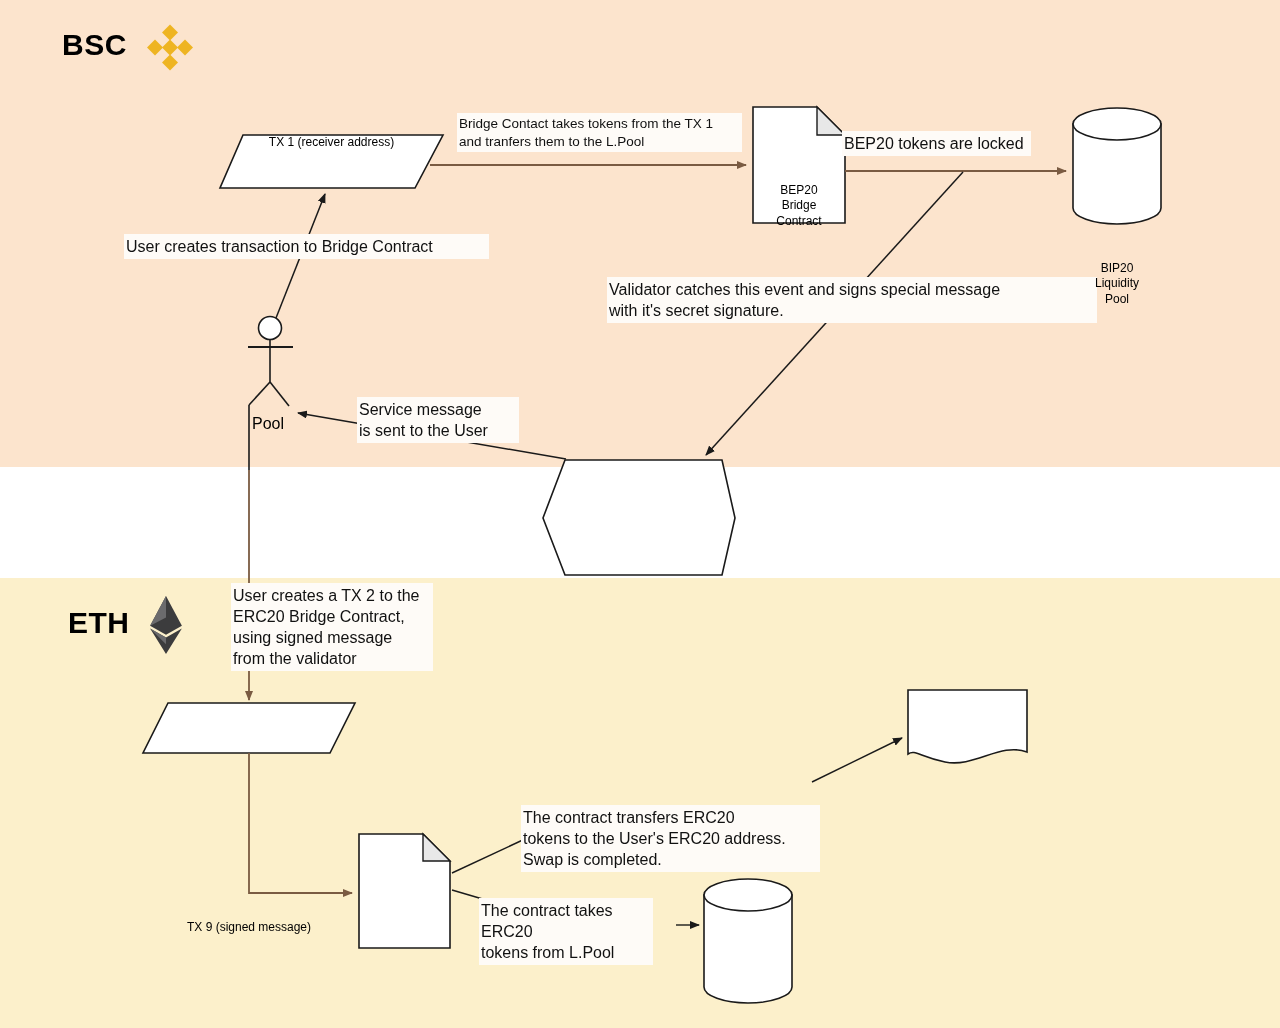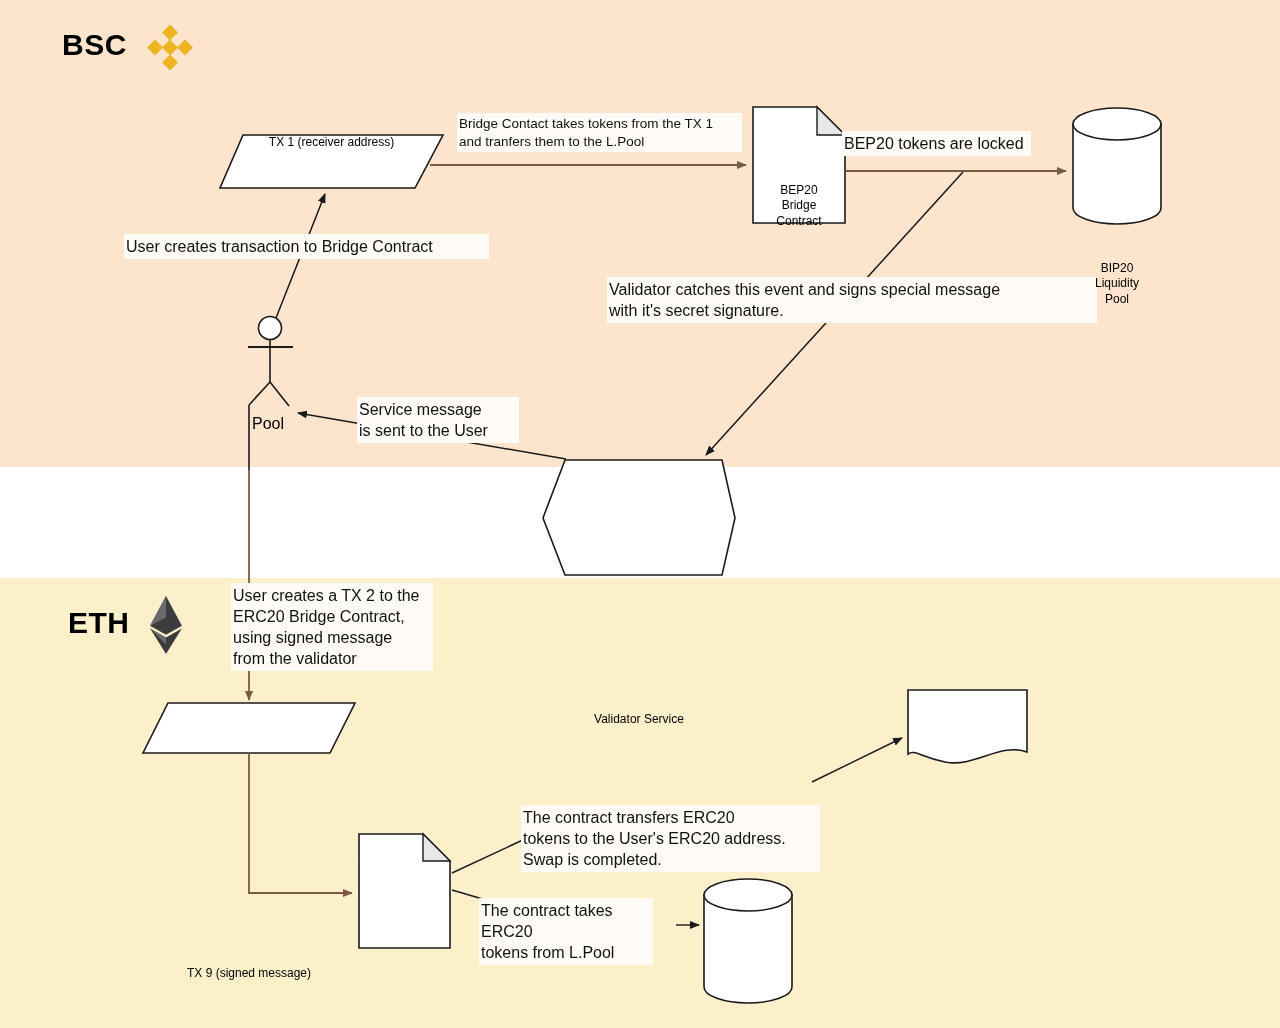--- a/index.html
+++ b/index.html
@@ -184,23 +184,20 @@
   </div>
 
   <div class="node node-text" style="left:1073px; top:128px; width:88px; height:84px;">
     <span>BIP20
 Liquidity
 Pool</span>
   </div>
 
   <div class="user-caption" style="left:252px; top:415px;">Pool</div>
 
-  <div class="node node-text" style="left:543px; top:495px; width:192px; height:46px;">
-    <span>Validator Service</span>
-  </div>
 
   <div class="node node-text" style="left:143px; top:703px; width:212px; height:50px;">
     <span>TX 9 (signed message)</span>
   </div>
 
   <div class="label small" style="left:457px; top:113px; width:285px;">Bridge Contact takes tokens from the TX 1
 and tranfers them to the L.Pool</div>
 
   <div class="label" style="left:842px; top:131px; width:189px;">BEP20 tokens are locked</div>
 

